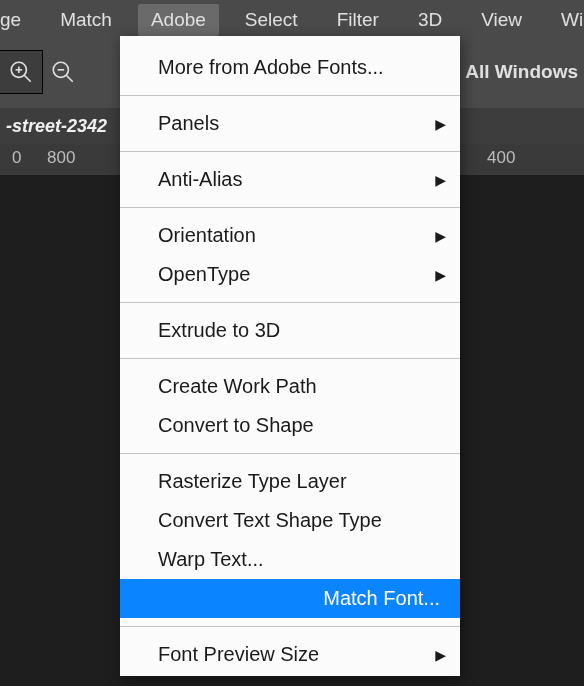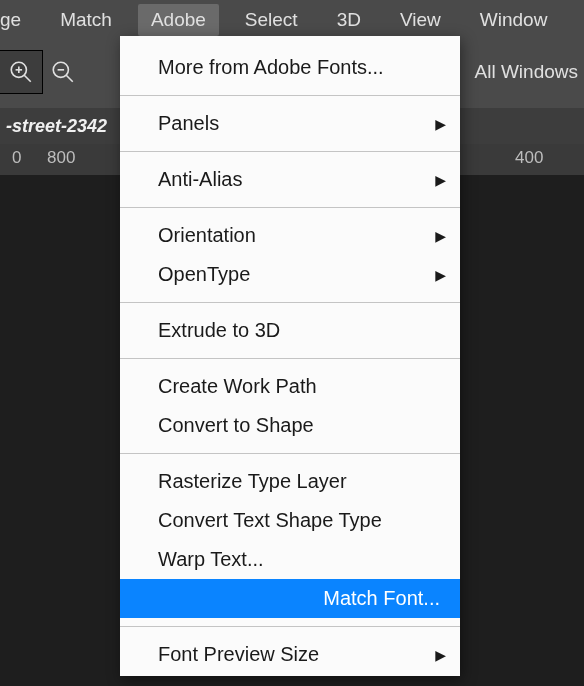--- a/index.html
+++ b/index.html
@@ -33,20 +33,21 @@
     border-radius: 2px;
   }
   .toolbar {
     height: 72px;
     background: #4a4a4a;
     display: flex;
     align-items: center;
     padding-left: 0;
     gap: 30px;
     font-size: 19px;
+    font-weight: bold;
   }
   .zoom-icons {
     display: flex;
     align-items: center;
     gap: 0;
     height: 100%;
   }
   .zoom-btn {
     width: 42px;
     height: 42px;
@@ -125,20 +126,21 @@
   }
 </style>
 </head>
 <body>
 
 <div class="menubar" id="menubar">
     <div class="menubar-item trunc-left">ge</div>
     <div class="menubar-item">Match</div>
     <div class="menubar-item active">Adobe</div>
     <div class="menubar-item">Select</div>
+    <div class="menubar-item">Filter</div>
     <div class="menubar-item">3D</div>
     <div class="menubar-item">View</div>
     <div class="menubar-item trunc-right">Window</div>
   </div>
 
 <div class="toolbar">
   <div class="zoom-icons">
     <div class="zoom-btn active">
       <svg width="26" height="26" viewBox="0 0 24 24" fill="none" stroke="#e0e0e0" stroke-width="1.5">
         <circle cx="10" cy="10" r="7"></circle>
@@ -158,21 +160,21 @@
   <span style="margin-left:auto; margin-right:6px;">All Windows</span>
 </div>
 
 <div class="tabbar">
   <span class="tabname">-street-2342</span>
 </div>
 
 <div class="ruler" id="ruler">
     <span class="ruler-tick" style="left: 12px;">0</span>
     <span class="ruler-tick" style="left: 47px;">800</span>
-    <span class="ruler-tick" style="left: 515px;">400</span>
+    <span class="ruler-tick" style="left: 487px;">400</span>
   </div>
 
 <div class="canvas"></div>
 
 <div class="dropdown" id="dropdown">
     <div class="dd-item"><span>More from Adobe Fonts...</span></div>
     <div class="dd-sep"></div>
     <div class="dd-item"><span>Panels</span><span class="dd-arrow">▶</span></div>
     <div class="dd-sep"></div>
     <div class="dd-item"><span>Anti-Alias</span><span class="dd-arrow">▶</span></div>

